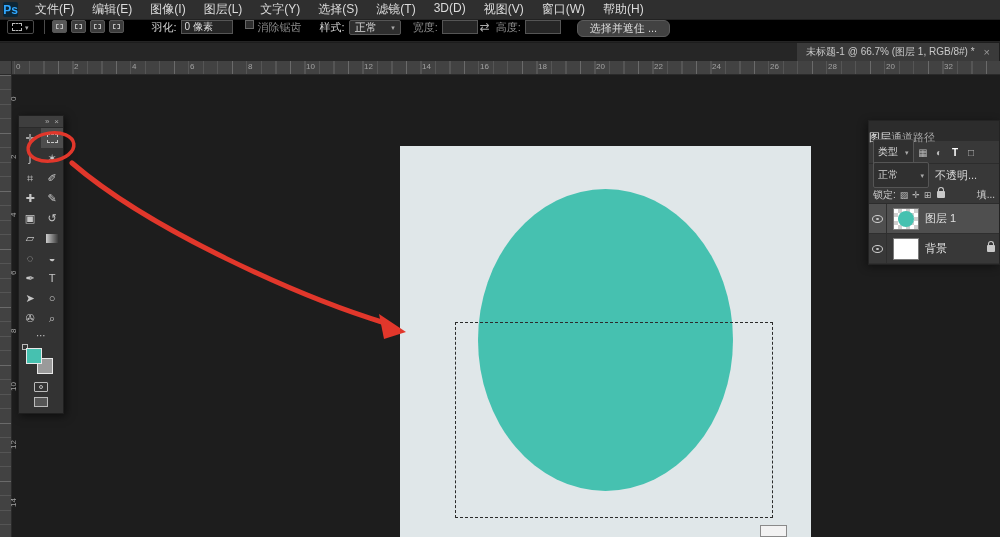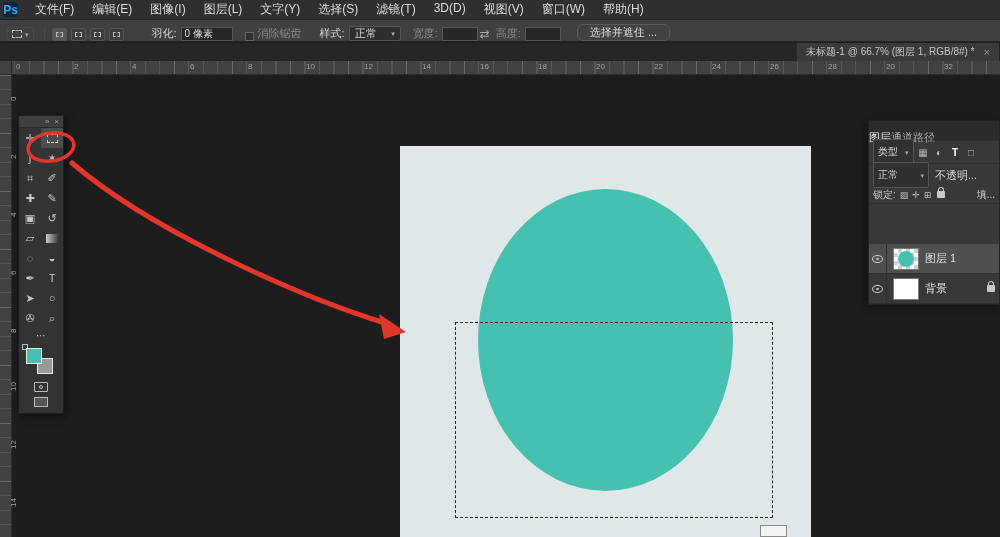--- a/index.html
+++ b/index.html
@@ -12,22 +12,22 @@
     font-family:"Liberation Sans","DejaVu Sans",sans-serif;
     color:#d6d6d6; font-size:12px;
   }
   
   .menubar{position:absolute;top:0;left:0;right:0;height:20px;background:#2f2f2f;
     border-bottom:1px solid #222;display:flex;align-items:center;z-index:6;}
   .pslogo{width:15px;height:15px;margin:0 8px 0 3px;background:#0d2636;color:#31a8ff;
     font-size:12px;font-weight:bold;display:flex;align-items:center;justify-content:center;border-radius:2px;}
   .mitem{font-size:12px;padding:0 9px;color:#dcdcdc;white-space:nowrap;}
   
-  .optionsbar{position:absolute;top:20px;left:0;right:0;height:22px;background:#404040;
-    border-bottom:1px solid #242424;display:flex;align-items:flex-end;font-size:11px;z-index:6;}
+  .optionsbar{position:absolute;top:20px;left:0;right:0;height:22px;background:#000000;
+    border-bottom:1px solid #242424;display:flex;align-items:flex-start;font-size:11px;z-index:6;}
   .toolpreset{display:flex;align-items:center;gap:3px;margin:0 5px 0 7px;padding:2px 4px;
     border:1px solid #4a4a4a;border-radius:2px;}
   .mini-marquee{width:10px;height:8px;border:1px dashed #bbb;display:inline-block;}
   .caret{font-size:7px;color:#aaa;line-height:1;}
   .vsep{width:1px;height:14px;background:#4a4a4a;margin:0 5px;}
   .modebtn{width:15px;height:13px;border:1px solid #555;margin:0 2px;position:relative;background:#3c3c3c;border-radius:2px;}
   .modebtn.active{background:#585858;}
   .modebtn::after{content:"";position:absolute;inset:3px;border:1px dashed #bbb;}
   .optionsbar label{margin:0 4px;white-space:nowrap;}
   .dim{color:#8a8a8a;}
@@ -93,21 +93,21 @@
   .select-sm{display:flex;align-items:center;gap:7px;border:1px solid #555;background:#303030;
     height:16px;padding:12px 4px;font-size:10px;border-radius:2px;}
   .fic{width:13px;height:14px;display:flex;align-items:center;justify-content:center;color:#bbb;font-size:10px;}
   .fic.bright{color:#fff;font-weight:bold;}
   .rp-blend{height:22px;display:flex;align-items:center;padding:0 4px;gap:6px;white-space:nowrap;}
   .rp-lock{height:18px;display:flex;align-items:center;padding:0 4px;gap:4px;font-size:10px;
     color:#ccc;border-bottom:1px solid #2c2c2c;white-space:nowrap;}
   .lic{font-size:9px;color:#bbb;}
   .fill-label{margin-left:auto;}
   .layer-row{height:30px;display:flex;align-items:center;gap:6px;padding-right:4px;border-bottom:1px solid #2f2f2f;}
-  .layer-row.selected{background:#4f4f4f;margin-top:40px;}
+  .layer-row.selected{background:#4f4f4f;}
   .eyebox{width:18px;height:100%;display:flex;align-items:center;justify-content:center;border-right:1px solid #2f2f2f;}
   .eye{width:11px;height:8px;border:1px solid #cfcfcf;border-radius:50%;position:relative;}
   .eye::after{content:"";position:absolute;inset:2px 3px;background:#cfcfcf;border-radius:50%;}
   .thumb{width:26px;height:22px;border:1px solid #7a7a7a;background:#fff;position:relative;flex:none;}
   .thumb.checker{background-color:#fff;
     background-image:linear-gradient(45deg,#cfcfcf 25%,transparent 25%,transparent 75%,#cfcfcf 75%),
                      linear-gradient(45deg,#cfcfcf 25%,transparent 25%,transparent 75%,#cfcfcf 75%);
     background-size:8px 8px;background-position:0 0,4px 4px;}
   .thumb .dot{position:absolute;inset:2px 4px;background:var(--teal);border-radius:50%;}
   .lname{font-size:11px;color:#e0e0e0;white-space:nowrap;}

